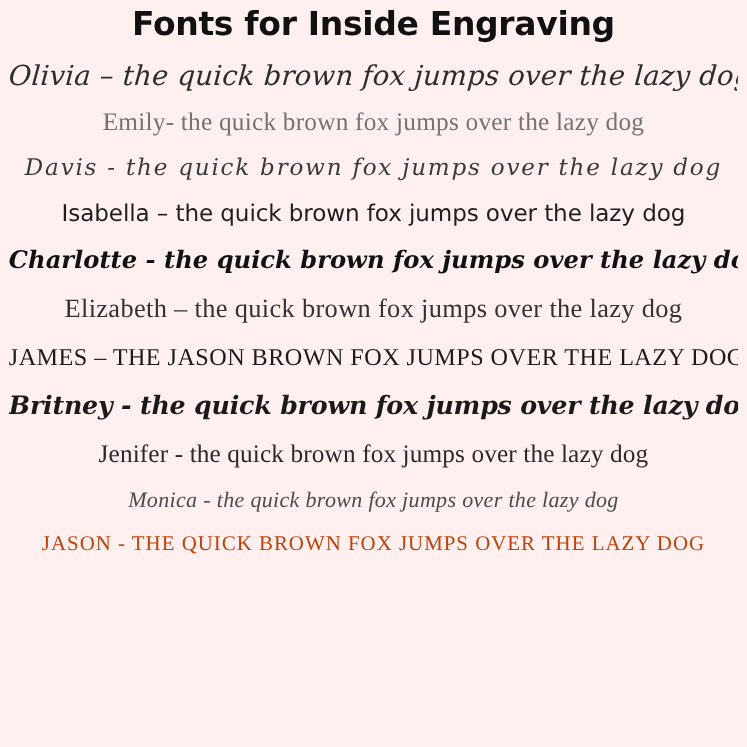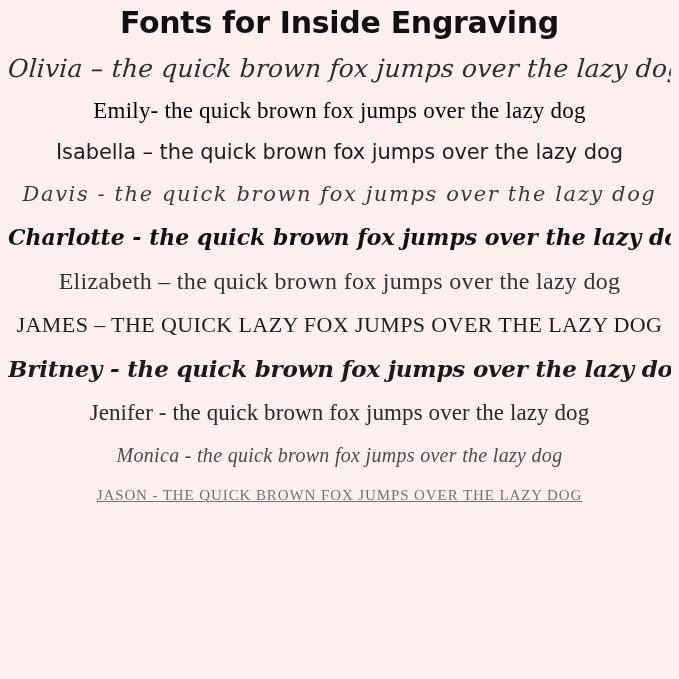--- a/index.html
+++ b/index.html
@@ -47,21 +47,21 @@
     font-size: 25px;
     line-height: 44px;
     letter-spacing: 0.2px;
     color: #2d2d2d;
     transform: skewX(-4deg);
   }
   .r1 {
     font-family: "Liberation Serif", serif;
     font-size: 23px;
     line-height: 40px;
-    color: #000000;
+    color: #737373;
     letter-spacing: 0.2px;
   }
   .r2 {
     font-family: "DejaVu Serif", serif;
     font-style: italic;
     font-size: 21px;
     line-height: 42px;
     letter-spacing: 1.6px;
     color: #3a3a3a;
   }
@@ -113,25 +113,24 @@
   .r9 {
     font-family: Liberation Serif, serif;
     font-style: italic;
     font-size: 20px;
     line-height: 40px;
     color: #4c4c4c;
     letter-spacing: 0.3px;
   }
   .r10 {
     font-family: "Liberation Serif", serif;
-    font-size: 15px;
+    font-size: 19px;
     line-height: 40px;
-    color: #737373;
+    color: #c2410c;
     letter-spacing: 0.9px;
-    text-decoration: underline;
   }
   .r11 {
     font-family: "DejaVu Serif", serif;
     font-style: italic;
     font-size: 22px;
     line-height: 44px;
     color: #3a3a3a;
     letter-spacing: 0.2px;
   }
   #rows {
@@ -141,24 +140,24 @@
 </head>
 <body>
 
 <div id="page">
 
   <div id="title">Fonts for Inside Engraving</div>
 
   <div id="rows">
     <div class="font-row r0">Olivia – the quick brown fox jumps over the lazy dog</div>
     <div class="font-row r1">Emily- the quick brown fox jumps over the lazy dog</div>
+    <div class="font-row r2">Davis - the quick brown fox jumps over the lazy dog</div>
     <div class="font-row r3">Isabella – the quick brown fox jumps over the lazy dog</div>
-    <div class="font-row r2">Davis - the quick brown fox jumps over the lazy dog</div>
     <div class="font-row r4">Charlotte - the quick brown fox jumps over the lazy dog</div>
     <div class="font-row r5">Elizabeth – the quick brown fox jumps over the lazy dog</div>
-    <div class="font-row r6">JAMES – THE QUICK LAZY FOX JUMPS OVER THE LAZY DOG</div>
+    <div class="font-row r6">JAMES – THE JASON BROWN FOX JUMPS OVER THE LAZY DOG</div>
     <div class="font-row r7">Britney - the quick brown fox jumps over the lazy dog</div>
     <div class="font-row r8">Jenifer - the quick brown fox jumps over the lazy dog</div>
     <div class="font-row r9">Monica  -  the quick brown fox jumps over the lazy dog</div>
     <div class="font-row r10">JASON - THE QUICK BROWN FOX JUMPS OVER THE LAZY DOG</div>
   </div>
 
 </div>
 
 </body></html>

